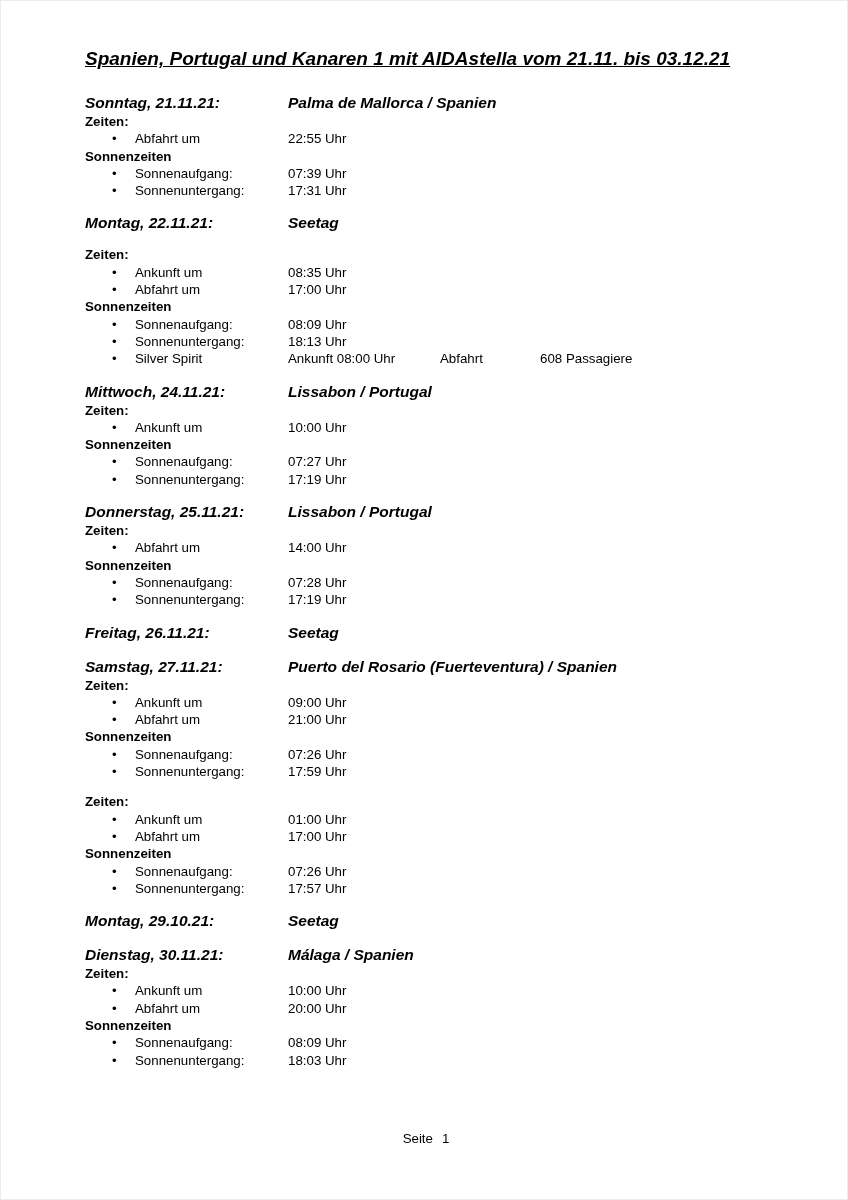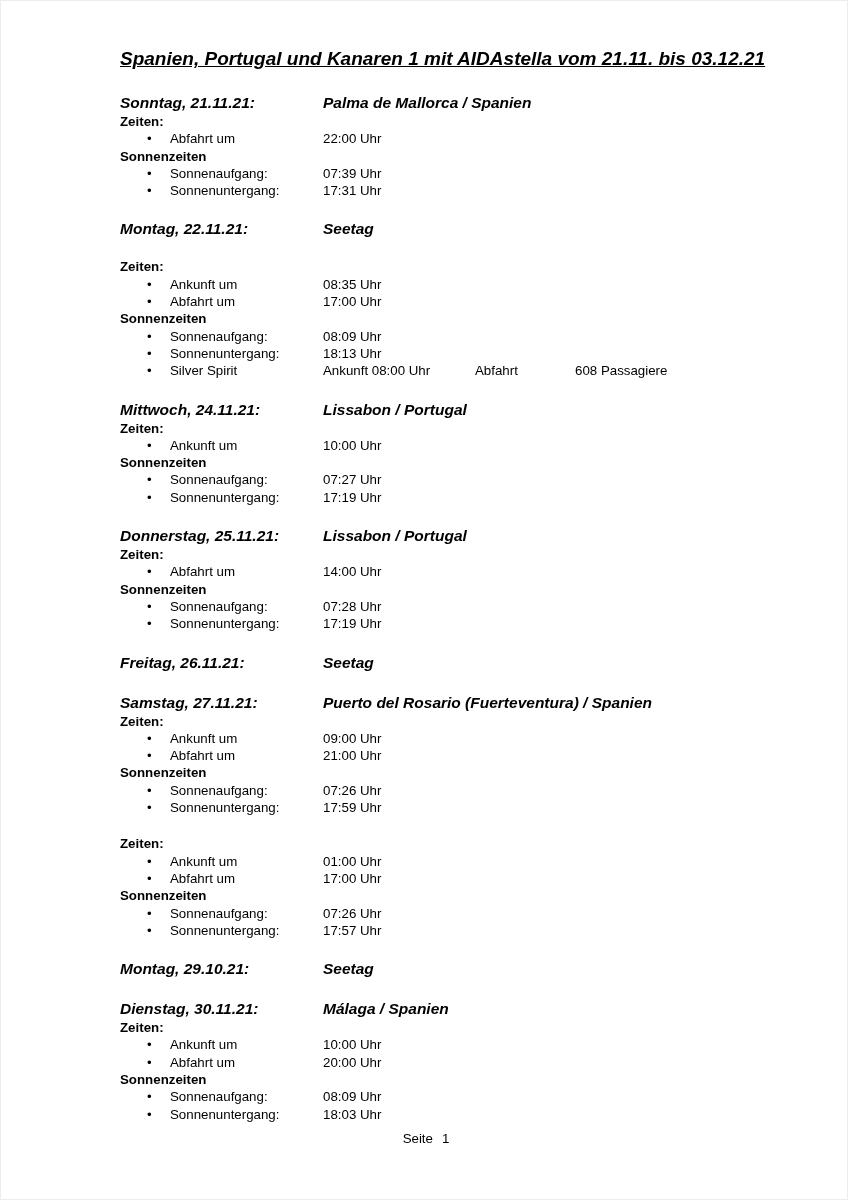--- a/index.html
+++ b/index.html
@@ -11,34 +11,34 @@
     width: 848px;
     height: 1200px;
     font-family: "Liberation Sans", sans-serif;
     color: #000000;
     position: relative;
     box-sizing: border-box;
     border: 1px solid #ececec;
     overflow: hidden;
   }
   .content {
-    padding: 46px 50px 0 119px;
+    padding: 46px 50px 0 84px;
   }
   .doc-title {
     font-size: 19px;
     font-weight: bold;
     font-style: italic;
     line-height: 24px;
     text-decoration: underline;
     white-space: nowrap;
     letter-spacing: 0px;
     margin: 0 0 21px 0;
   }
   .day {
-    margin-top: 19px;
+    margin-top: 13px;
   }
   .day-heading {
     position: relative;
     font-size: 15.5px;
     font-weight: bold;
     font-style: italic;
     line-height: 21px;
     white-space: nowrap;
   }
   .day-location {
@@ -97,21 +97,21 @@
 </head>
 <body>
 
 <div class="content">
   <h1 class="doc-title">Spanien, Portugal und Kanaren 1 mit AIDAstella vom 21.11. bis 03.12.21</h1>
 
   <div>
       <section class="day">
         <div class="day-heading"><span class="day-date">Sonntag, 21.11.21:</span><span class="day-location">Palma de Mallorca / Spanien</span></div>
         <div class="sec-heading">Zeiten:</div>
-        <div class="t-row"><span class="bullet">•</span><span class="t-label">Abfahrt um</span><span class="t-value">22:00 Uhr</span></div>
+        <div class="t-row"><span class="bullet">•</span><span class="t-label">Abfahrt um</span><span class="t-value">22:55 Uhr</span></div>
         <div class="sec-heading">Sonnenzeiten</div>
         <div class="t-row"><span class="bullet">•</span><span class="t-label">Sonnenaufgang:</span><span class="t-value">07:39 Uhr</span></div>
         <div class="t-row"><span class="bullet">•</span><span class="t-label">Sonnenuntergang:</span><span class="t-value">17:31 Uhr</span></div>
       </section>
       <section class="day">
         <div class="day-heading"><span class="day-date">Montag, 22.11.21:</span><span class="day-location">Seetag</span></div>
       </section>
       <section class="day">
         <div class="sec-heading">Zeiten:</div>
         <div class="t-row"><span class="bullet">•</span><span class="t-label">Ankunft um</span><span class="t-value">08:35 Uhr</span></div>

